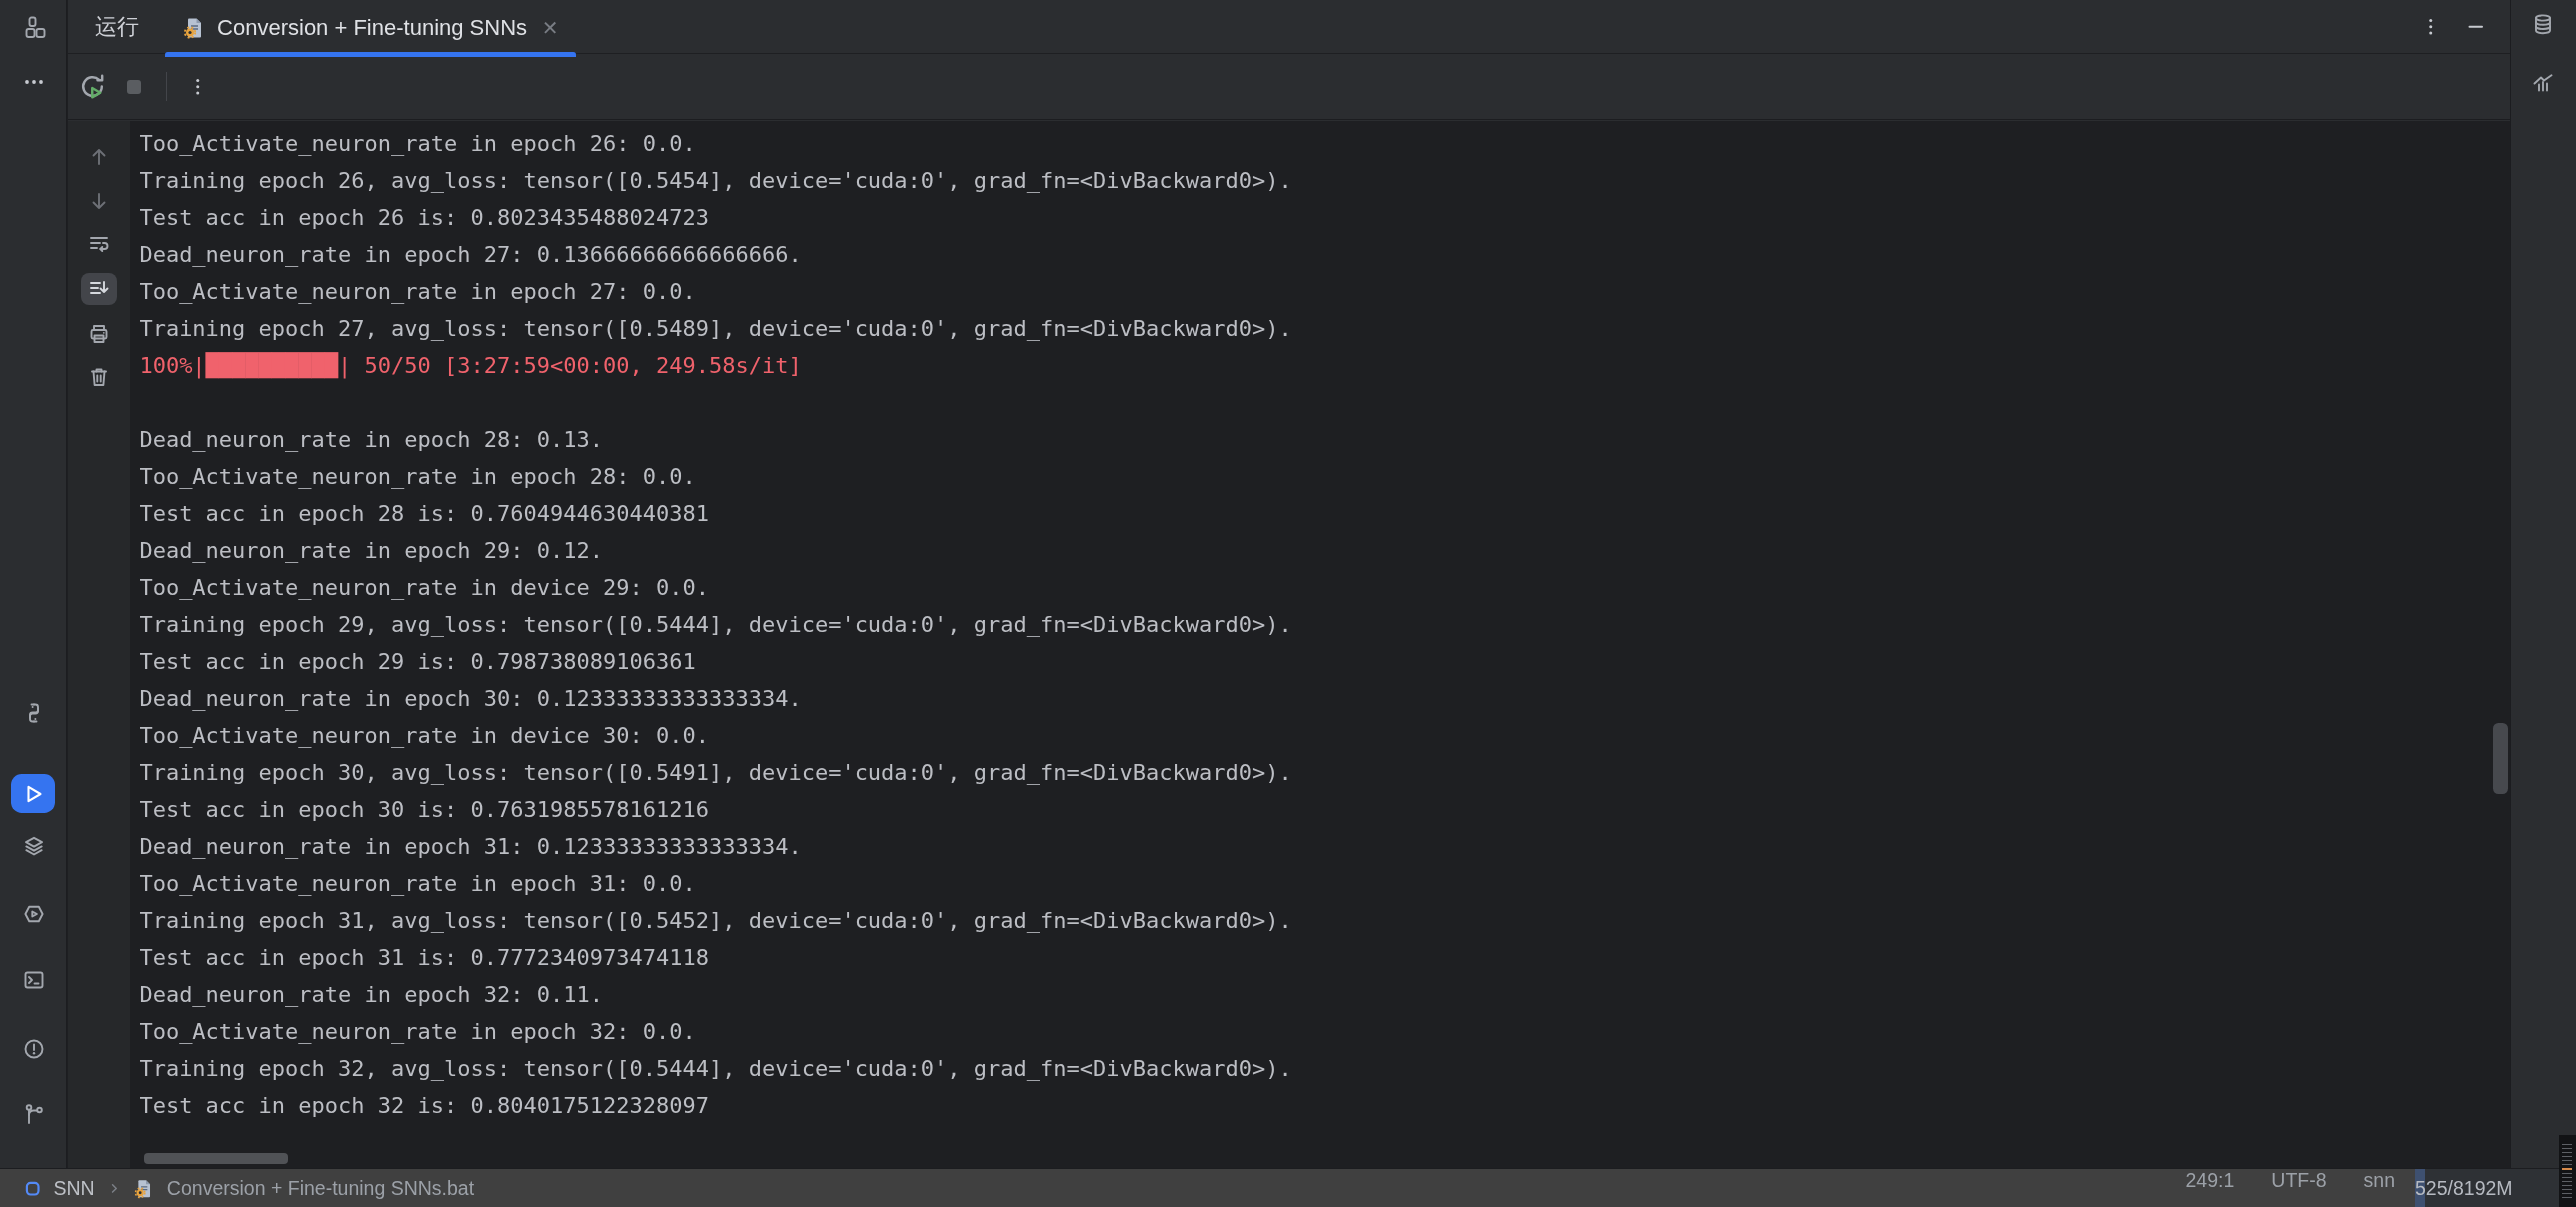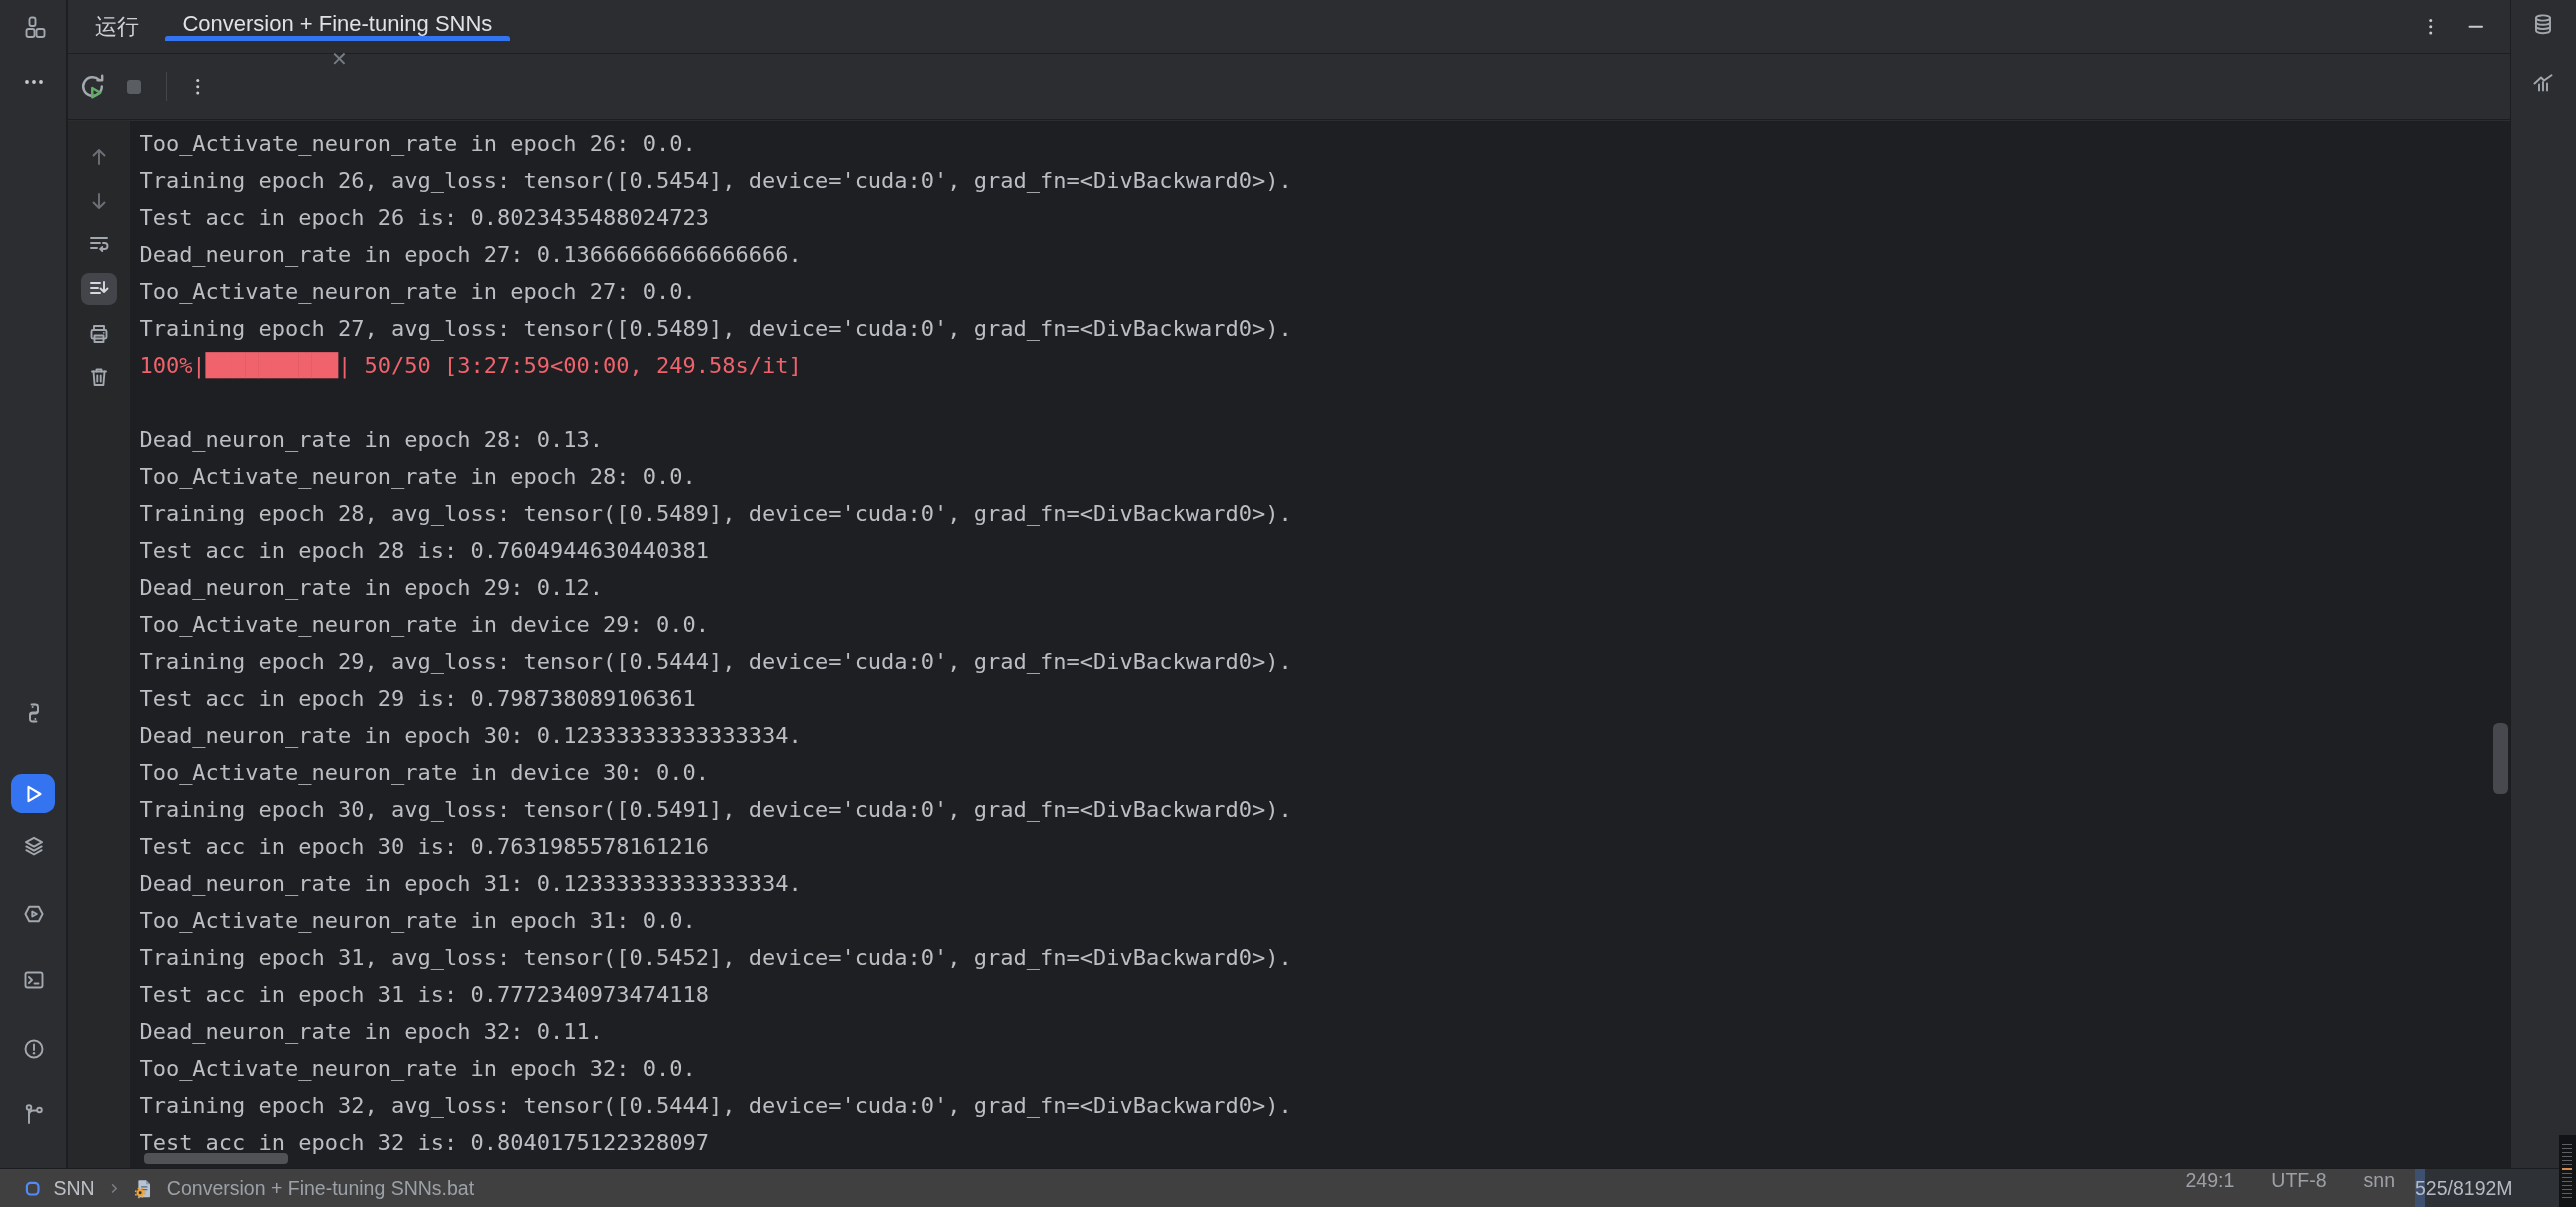--- a/index.html
+++ b/index.html
@@ -23,22 +23,22 @@
   .right-stripe { position:absolute; right:0; top:0; width:66px; bottom:40px;
     background:#2b2d30; border-left:0.7px solid #1c1d20; z-index:5; }
   .right-stripe .stripe-btn { left:17.4px; }
 
   
   .main { position:absolute; left:68px; right:66px; top:0; bottom:40px; background:#2b2d30; }
 
   .tab-bar { position:relative; height:54px; border-bottom:0.7px solid #1e1f22; }
   .tool-window-title { position:absolute; left:27px; top:0; height:72px; line-height:54px;
     font-size:22px; color:#ced0d6; }
-  .run-tab { position:absolute; left:97px; top:0; height:40px; display:flex; align-items:center;
-    padding:0 17.4px; gap:10.7px;flex-direction:column; }
+  .run-tab { position:absolute; left:97px; top:0; height:56px; display:flex; align-items:center;
+    padding:0 17.4px; gap:10.7px; }
   .run-tab .underline { position:absolute; left:0; right:0; bottom:-0.7px; height:4.7px;
     background:#3574f0; border-radius:2.7px 2.7px 0 0; }
   .tab-label { font-size:22px; color:#dfe1e5; white-space:nowrap; }
   .tab-close { font-size:20px; color:#787c83; margin-left:4px; }
   .window-controls { position:absolute; right:24px; top:0; height:54px; display:flex;
     align-items:center; gap:23px; }
 
   .toolbar { position:relative; height:66px; border-bottom:0.7px solid #1c1d20;
     display:flex; align-items:center; padding-left:9.4px; gap:13.4px; }
   .toolbar .sep { width:0.7px; height:29.5px; background:#43454a; margin:0 6.7px; }
@@ -307,21 +307,20 @@
         <div class="console-line stdout">Too_Activate_neuron_rate in epoch 26: 0.0.</div>
         <div class="console-line stdout">Training epoch 26, avg_loss: tensor([0.5454], device='cuda:0', grad_fn=&lt;DivBackward0&gt;).</div>
         <div class="console-line stdout">Test acc in epoch 26 is: 0.8023435488024723</div>
         <div class="console-line stdout">Dead_neuron_rate in epoch 27: 0.13666666666666666.</div>
         <div class="console-line stdout">Too_Activate_neuron_rate in epoch 27: 0.0.</div>
         <div class="console-line stdout">Training epoch 27, avg_loss: tensor([0.5489], device='cuda:0', grad_fn=&lt;DivBackward0&gt;).</div>
         <div class="console-line stderr">100%|██████████| 50/50 [3:27:59&lt;00:00, 249.58s/it]</div>
         <div class="console-line stdout">&nbsp;</div>
         <div class="console-line stdout">Dead_neuron_rate in epoch 28: 0.13.</div>
         <div class="console-line stdout">Too_Activate_neuron_rate in epoch 28: 0.0.</div>
-        <div class="console-line stdout">Training epoch 28, avg_loss: tensor([0.5489], device='cuda:0', grad_fn=&lt;DivBackward0&gt;).</div>
         <div class="console-line stdout">Test acc in epoch 28 is: 0.7604944630440381</div>
         <div class="console-line stdout">Dead_neuron_rate in epoch 29: 0.12.</div>
         <div class="console-line stdout">Too_Activate_neuron_rate in device 29: 0.0.</div>
         <div class="console-line stdout">Training epoch 29, avg_loss: tensor([0.5444], device='cuda:0', grad_fn=&lt;DivBackward0&gt;).</div>
         <div class="console-line stdout">Test acc in epoch 29 is: 0.798738089106361</div>
         <div class="console-line stdout">Dead_neuron_rate in epoch 30: 0.12333333333333334.</div>
         <div class="console-line stdout">Too_Activate_neuron_rate in device 30: 0.0.</div>
         <div class="console-line stdout">Training epoch 30, avg_loss: tensor([0.5491], device='cuda:0', grad_fn=&lt;DivBackward0&gt;).</div>
         <div class="console-line stdout">Test acc in epoch 30 is: 0.7631985578161216</div>
         <div class="console-line stdout">Dead_neuron_rate in epoch 31: 0.12333333333333334.</div>

